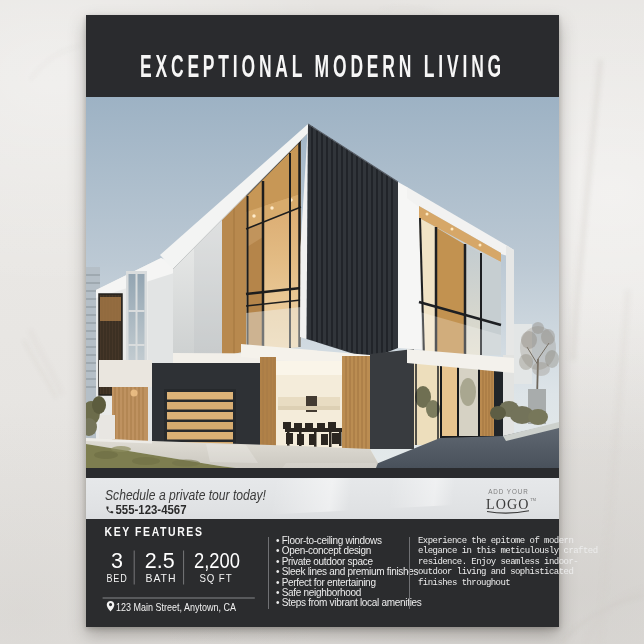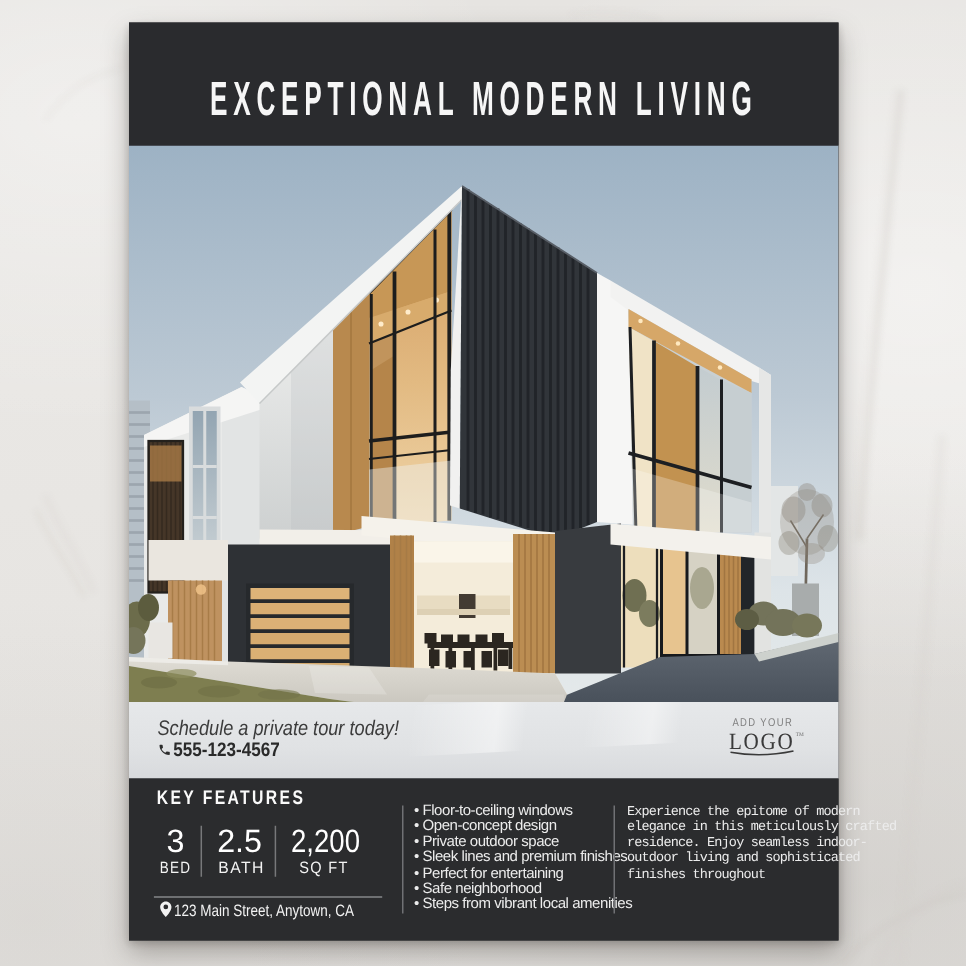--- a/index.html
+++ b/index.html
@@ -377,21 +377,21 @@
       <g>
         <polygon points="0,347 134,369 150,371 0,371" fill="#7e7e50"></polygon>
         <ellipse cx="20" cy="358" rx="12" ry="4" fill="#6f6f45" opacity="0.7"></ellipse>
         <ellipse cx="60" cy="364" rx="14" ry="4" fill="#6f6f45" opacity="0.6"></ellipse>
         <ellipse cx="35" cy="352" rx="10" ry="3" fill="#8d8d5e" opacity="0.7"></ellipse>
         <ellipse cx="100" cy="366" rx="14" ry="3.5" fill="#73734a" opacity="0.6"></ellipse>
       </g>
     </svg>
     </div>
 
-    <div class="abs" style="left:0;top:453px;width:473px;height:51px;
+    <div class="abs" style="left:0;top:463px;width:473px;height:51px;
       background:linear-gradient(180deg,#e6e8ea 0%,#e0e2e4 60%,#d8dadd 100%);overflow:hidden;">
 
       <div class="abs" style="left:150px;top:-4px;width:320px;height:34px;
         background:linear-gradient(100deg, rgba(255,255,255,0) 12%, rgba(255,255,255,0.45) 30%, rgba(255,255,255,0) 36%, rgba(255,255,255,0) 48%, rgba(255,255,255,0.4) 62%, rgba(255,255,255,0) 68%);
         transform:rotate(-3deg);"></div>
 
       <svg class="abs" style="left:0;top:0;" width="473" height="51" viewBox="0 0 473 51">
 
         <text x="19" y="21.8" font-style="italic" font-size="14" fill="#3b3b3b" textLength="161" lengthAdjust="spacingAndGlyphs">Schedule a private tour today!</text>
 

